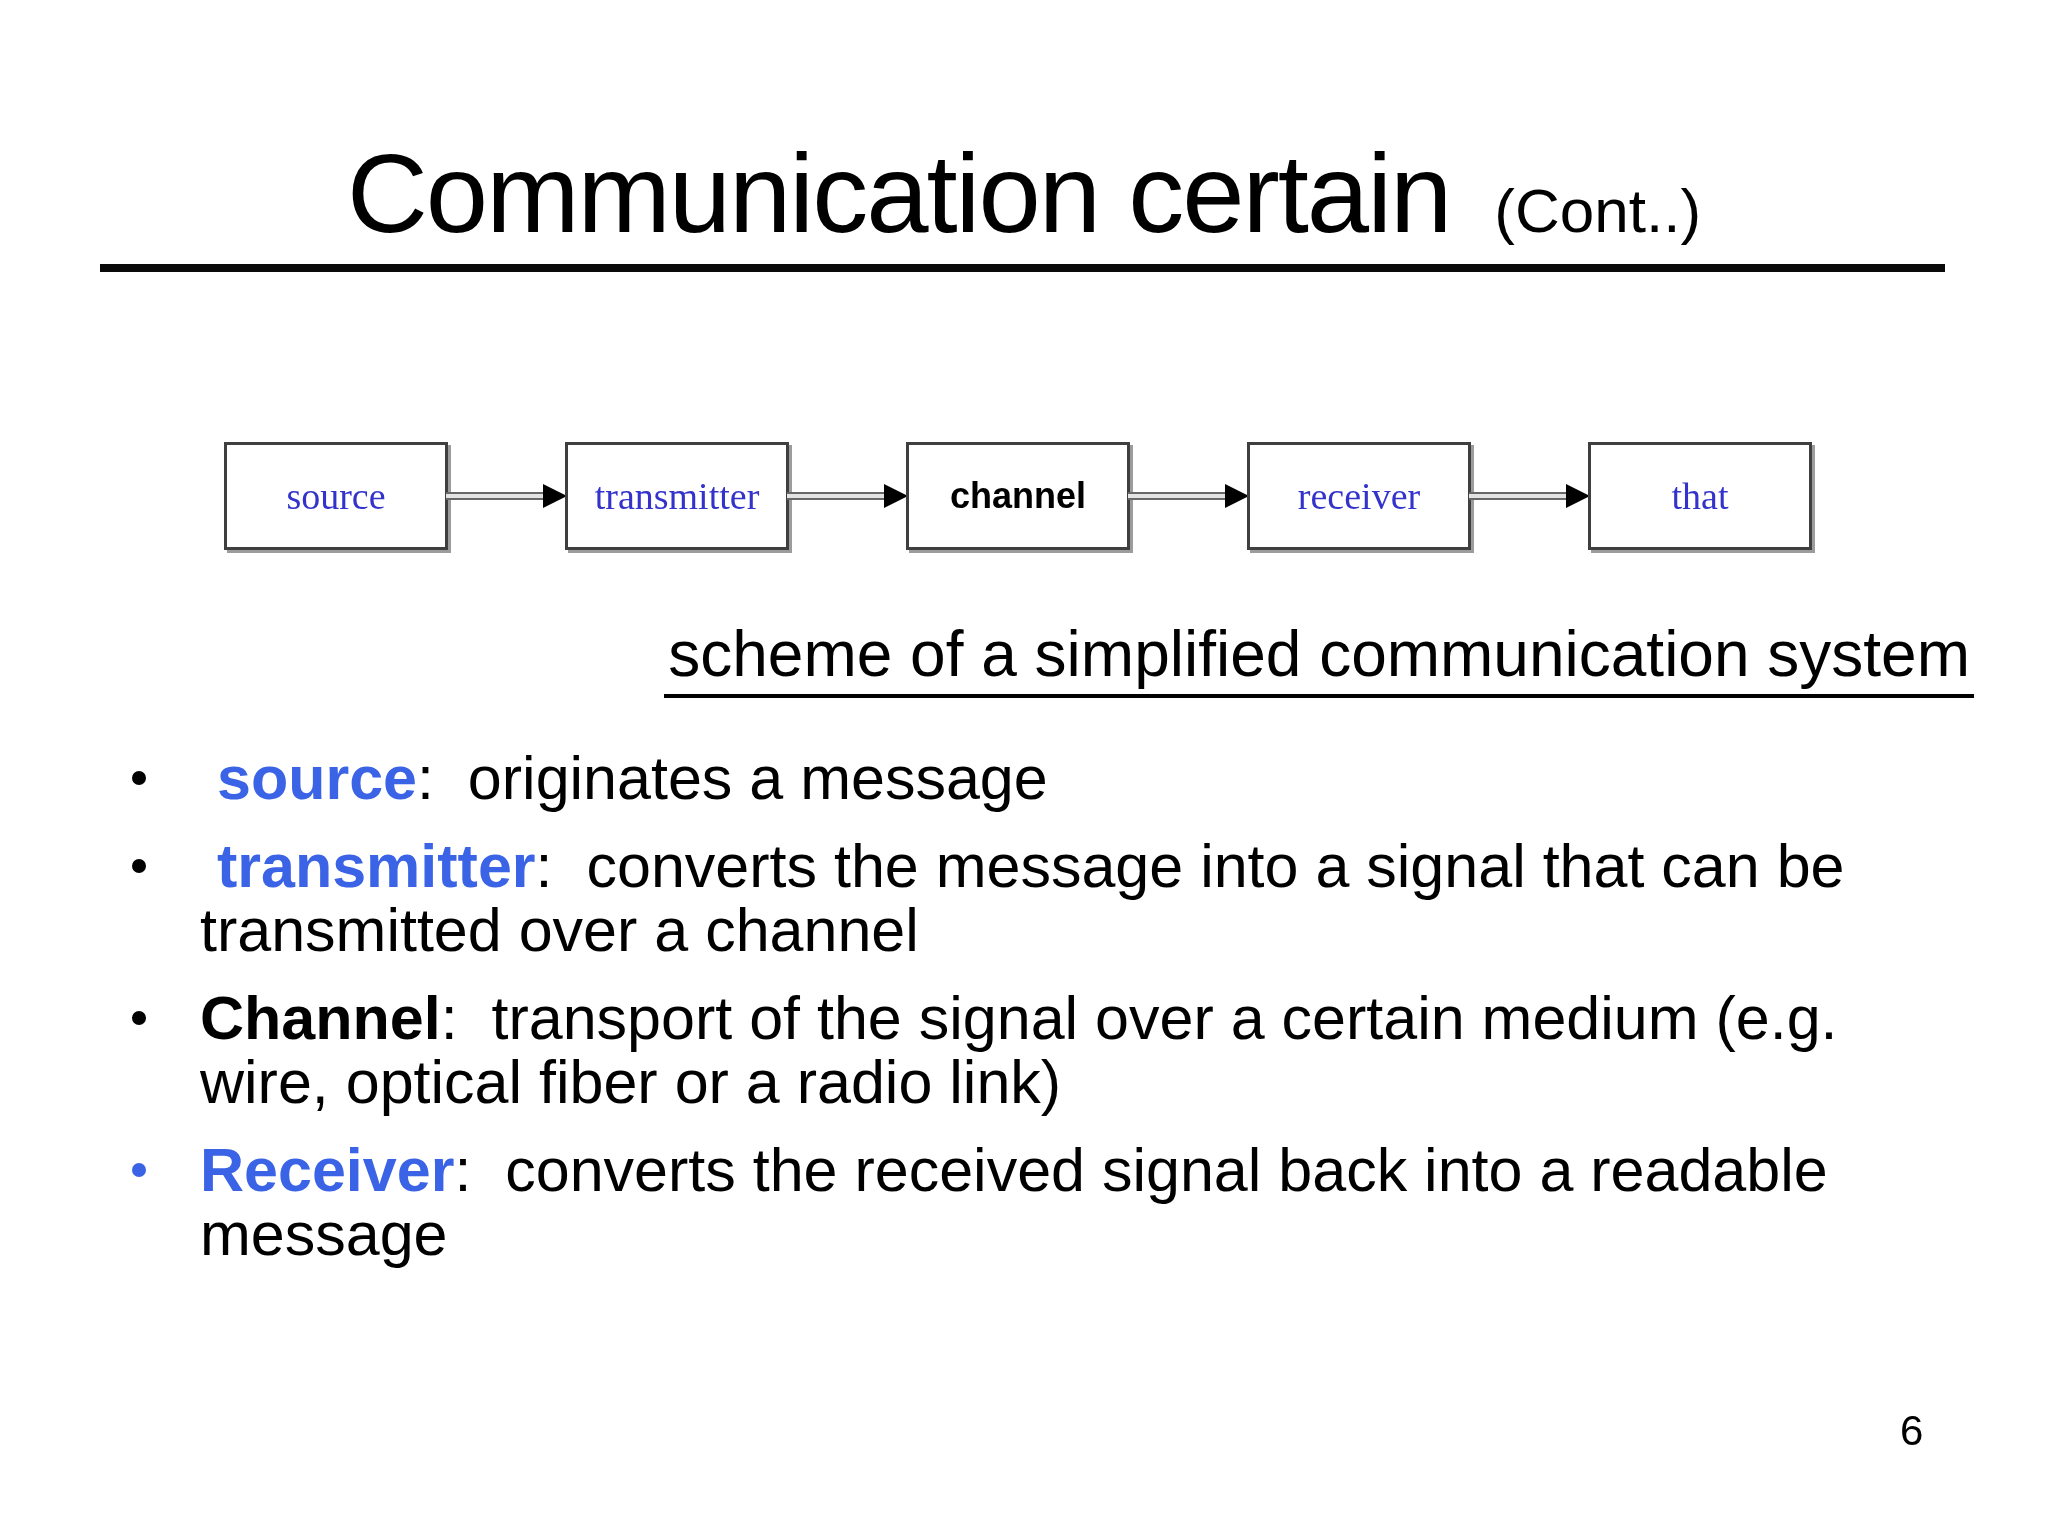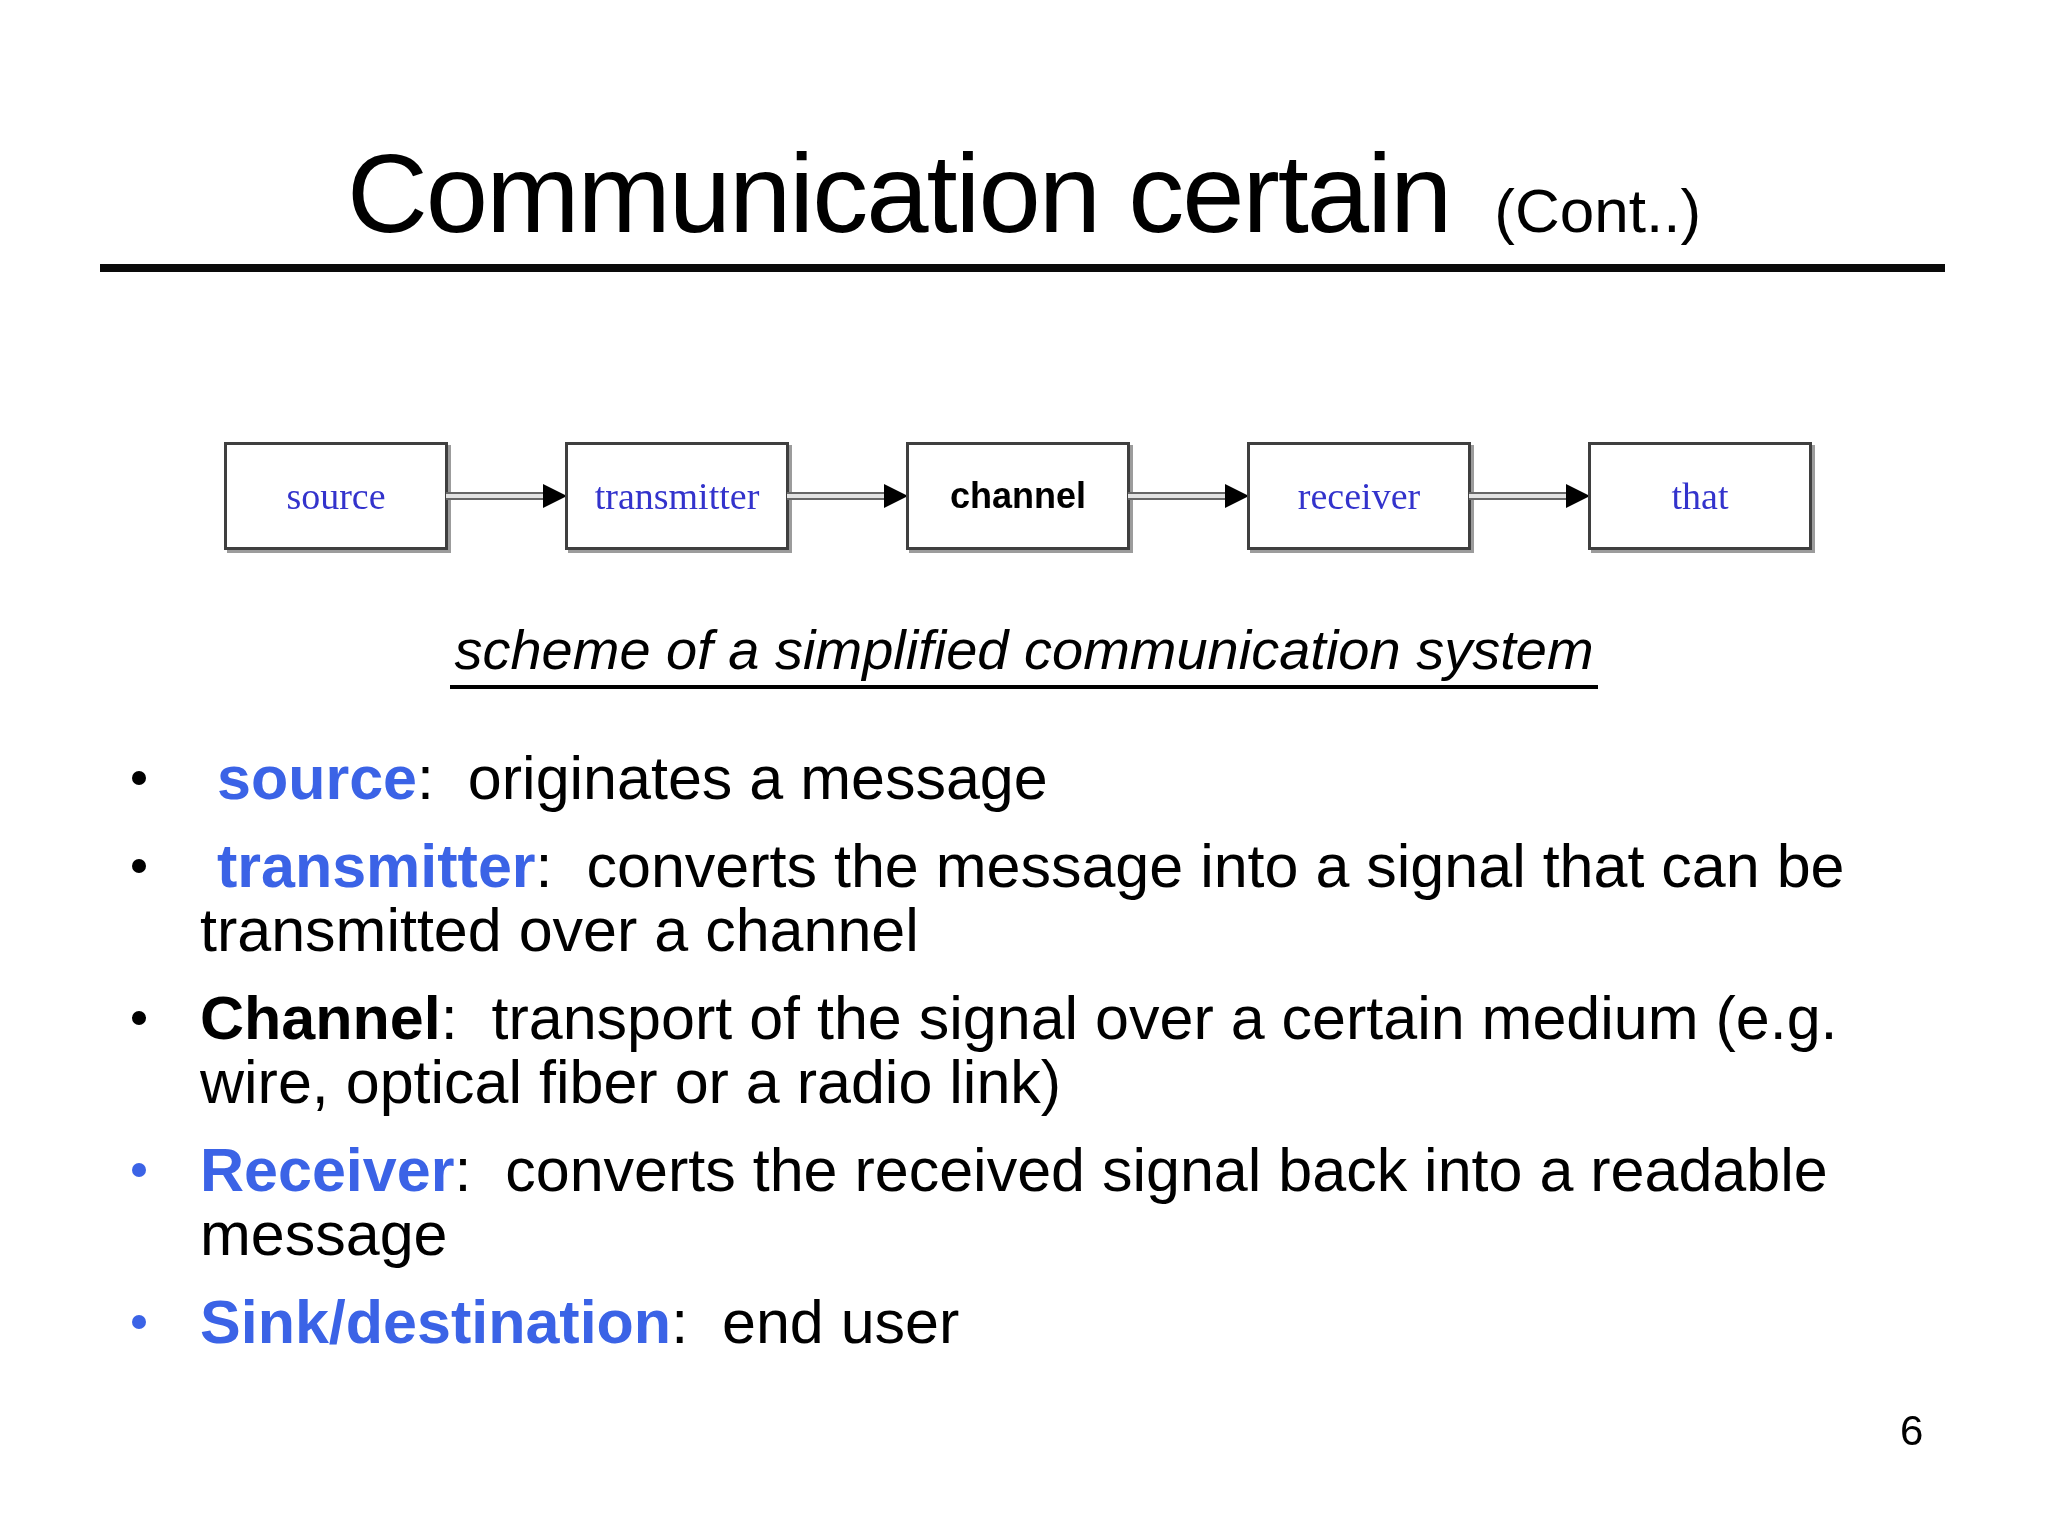--- a/index.html
+++ b/index.html
@@ -57,21 +57,21 @@
     width:0; height:0; flex:0 0 auto;
     border-left:24px solid #000;
     border-top:12px solid transparent;
     border-bottom:12px solid transparent;
     margin-left:-2px;
   }
 
   
   .caption-wrap {
     position:absolute; left:74px; top:616px; width:1900px;
-    text-align:center; font-size:56px; font-style:italic; line-height:1.2;
+    text-align:right; font-size:64px; line-height:1.2;
   }
   .caption-underline { border-bottom:4px solid #000; padding:0 4px 4px 4px; }
 
   
   .bullets { position:absolute; left:128px; top:746px; width:1790px; }
   .bullet-row { display:flex; align-items:flex-start; margin-bottom:24px; }
   .bullet-marker { flex:0 0 72px; padding-top:25px; }
   .bullet-dot { width:14px; height:14px; border-radius:50%; background:#000; margin-left:4px; }
   .bullet-dot.blue { background:var(--term-blue,#3b63e6); }
   .bullet-text {
@@ -159,24 +159,18 @@
       <div class="bullet-text"><span class="term black">Channel</span><span>:  transport of the signal over a certain medium (e.g. wire, optical fiber or a radio link)</span></div>
     </div>
 
     <div class="bullet-row">
       <div class="bullet-marker">
           <div class="bullet-dot blue"></div>
         </div>
       <div class="bullet-text"><span class="term blue">Receiver</span><span>:  converts the received signal back into a readable message</span></div>
     </div>
 
-    <div class="bullet-row">
-      <div class="bullet-marker">
-          <div class="bullet-dot blue"></div>
-        </div>
-      <div class="bullet-text"><span class="term blue">Sink/destination</span><span>:  end user</span></div>
-    </div>
 
   </div>
 
   <div class="page-number">6</div>
 
 </div>
 
 </body></html>

